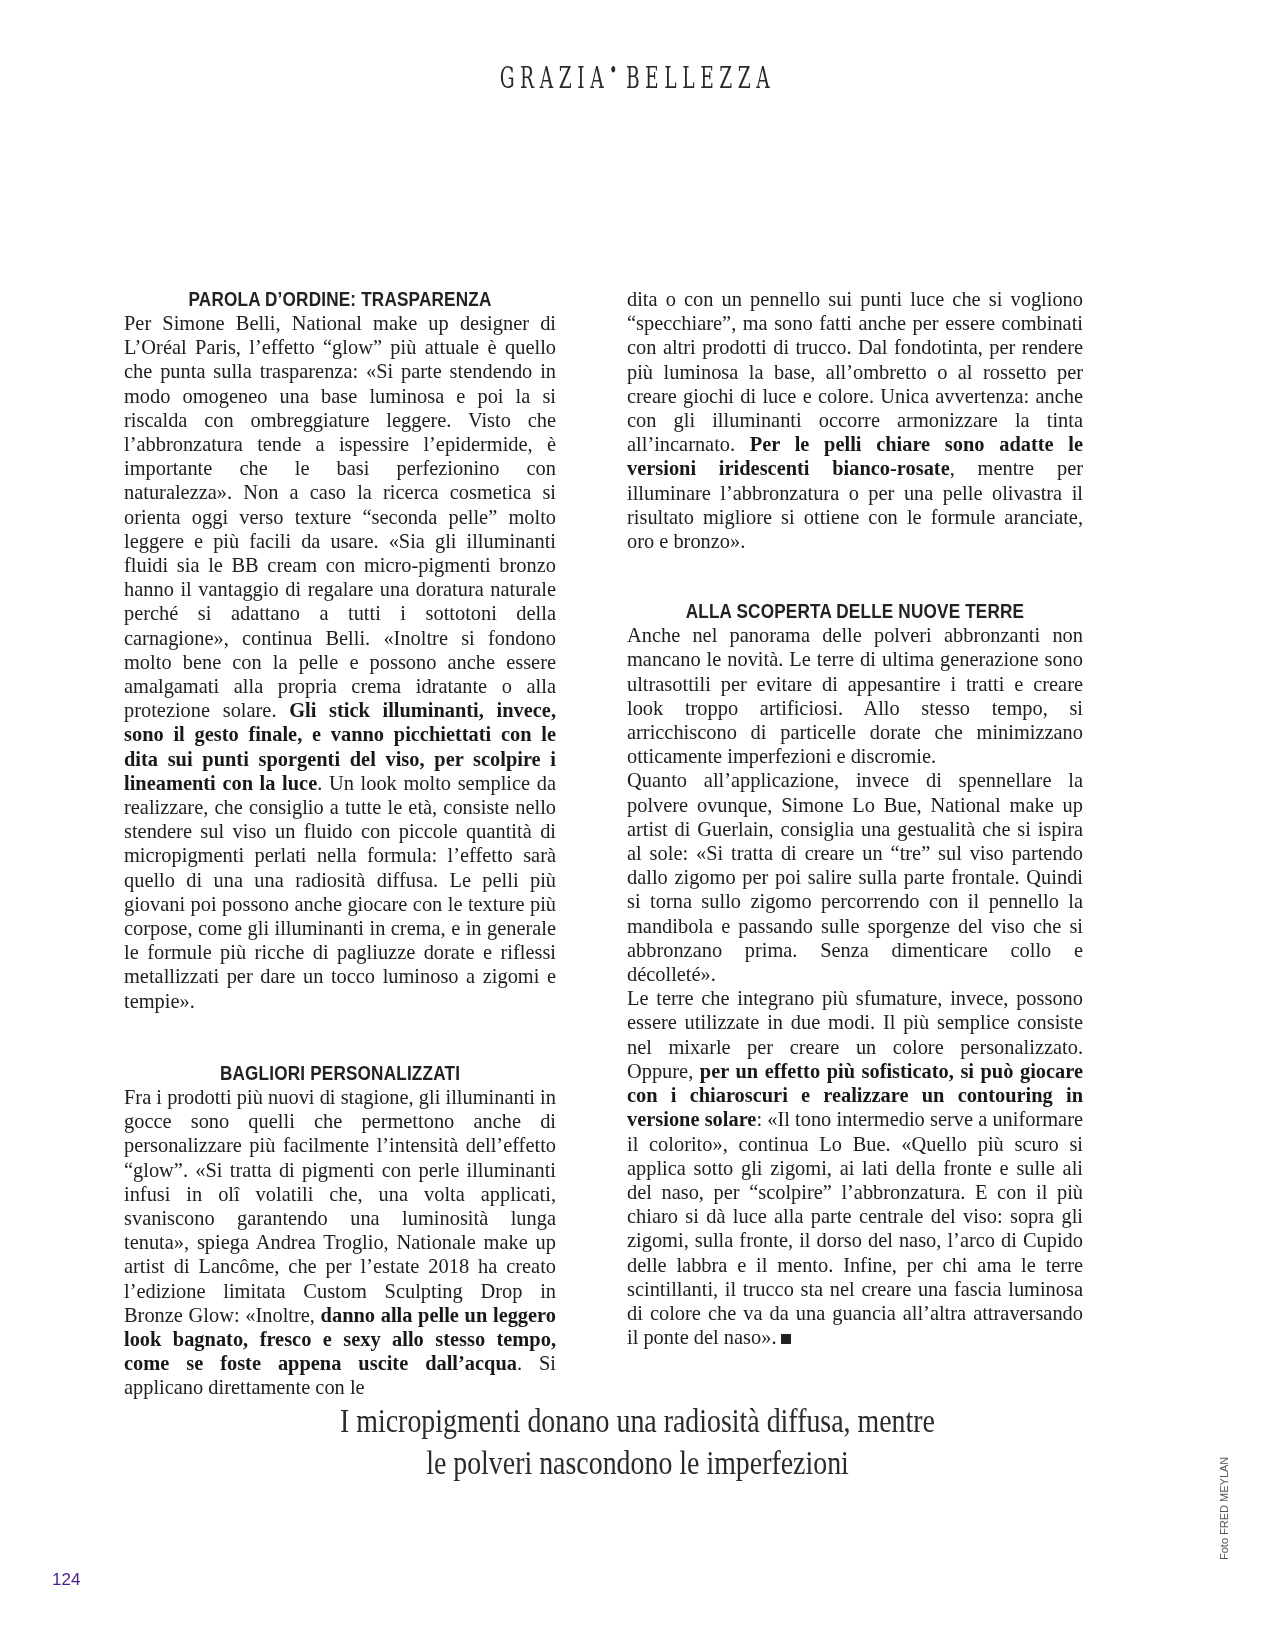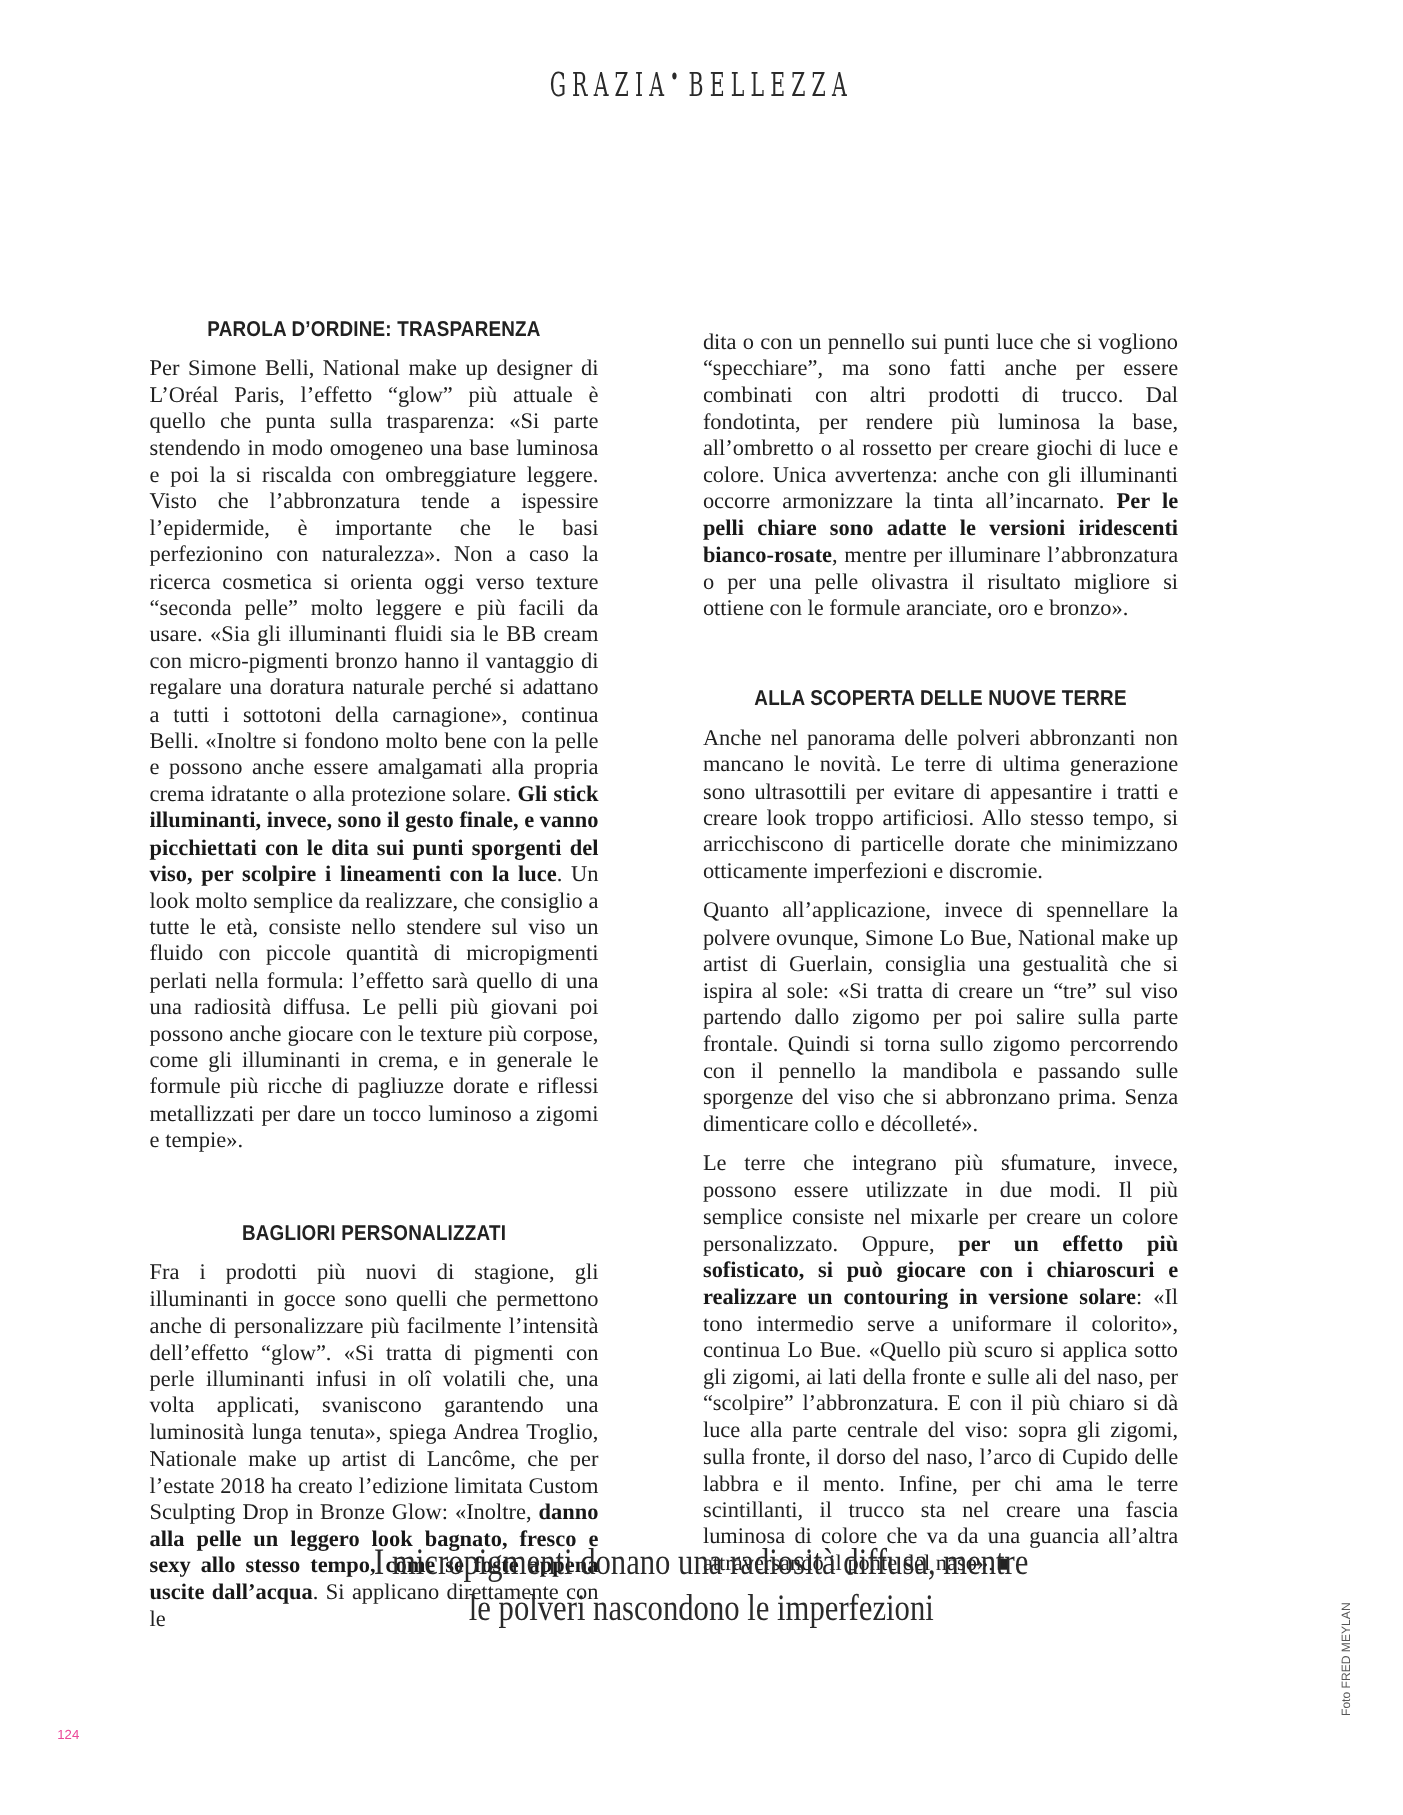--- a/index.html
+++ b/index.html
@@ -10,42 +10,42 @@
     color: #2a2a2a; transform: scaleX(0.62); transform-origin: center;
   }
   .masthead .dot { font-size: 22px; vertical-align: 10px; letter-spacing: 14px; }
   .col {
     position: absolute; top: 287px;
     font-family: "Liberation Serif", serif; font-size: 20.4px; line-height: 24.2px;
     color: #202020; text-align: justify;
   }
   .col.left { left: 124px; width: 432px; }
   .col.right { left: 627px; width: 456px; }
-  .col p { margin: 12px; }
+  .col p { margin: 0; }
   .col b { font-weight: bold; color: #181818; }
   .heading {
     font-family: "Liberation Sans", sans-serif; font-size: 19.5px; line-height: 24px;
     text-align: center; letter-spacing: 0.2px; color: #222;
     transform: scaleX(0.88); transform-origin: center; margin: 0;
   }
   .gap-left { height: 48px; }
   .gap-right { height: 46px; }
   .pullquote {
     position: absolute; top: 1400px; left: 0; width: 1275px; text-align: center;
     font-family: "Liberation Serif", serif; font-size: 34px; line-height: 42px; color: #2a2a2a;
     transform: scaleX(0.82); transform-origin: center;
   }
   .credit {
     position: absolute; left: 1218px; top: 1560px;
     transform: rotate(-90deg); transform-origin: left top;
     font-family: "Liberation Sans", sans-serif; font-size: 11px; color: #555; white-space: nowrap;
   }
   .folio {
     position: absolute; left: 52px; top: 1570px;
-    font-family: "Liberation Sans", sans-serif; font-size: 12px; color: #ec4899;
+    font-family: "Liberation Sans", sans-serif; font-size: 17px; color: #4c1d95;
   }
   .endmark { display: inline-block; width: 10px; height: 10px; background: #222; margin-left: 4px; vertical-align: 0px; }
 </style>
 </head>
 <body>
 
 <div class="masthead">
   <span>GRAZIA</span><span class="dot">•</span><span>BELLEZZA</span>
 </div>
 

